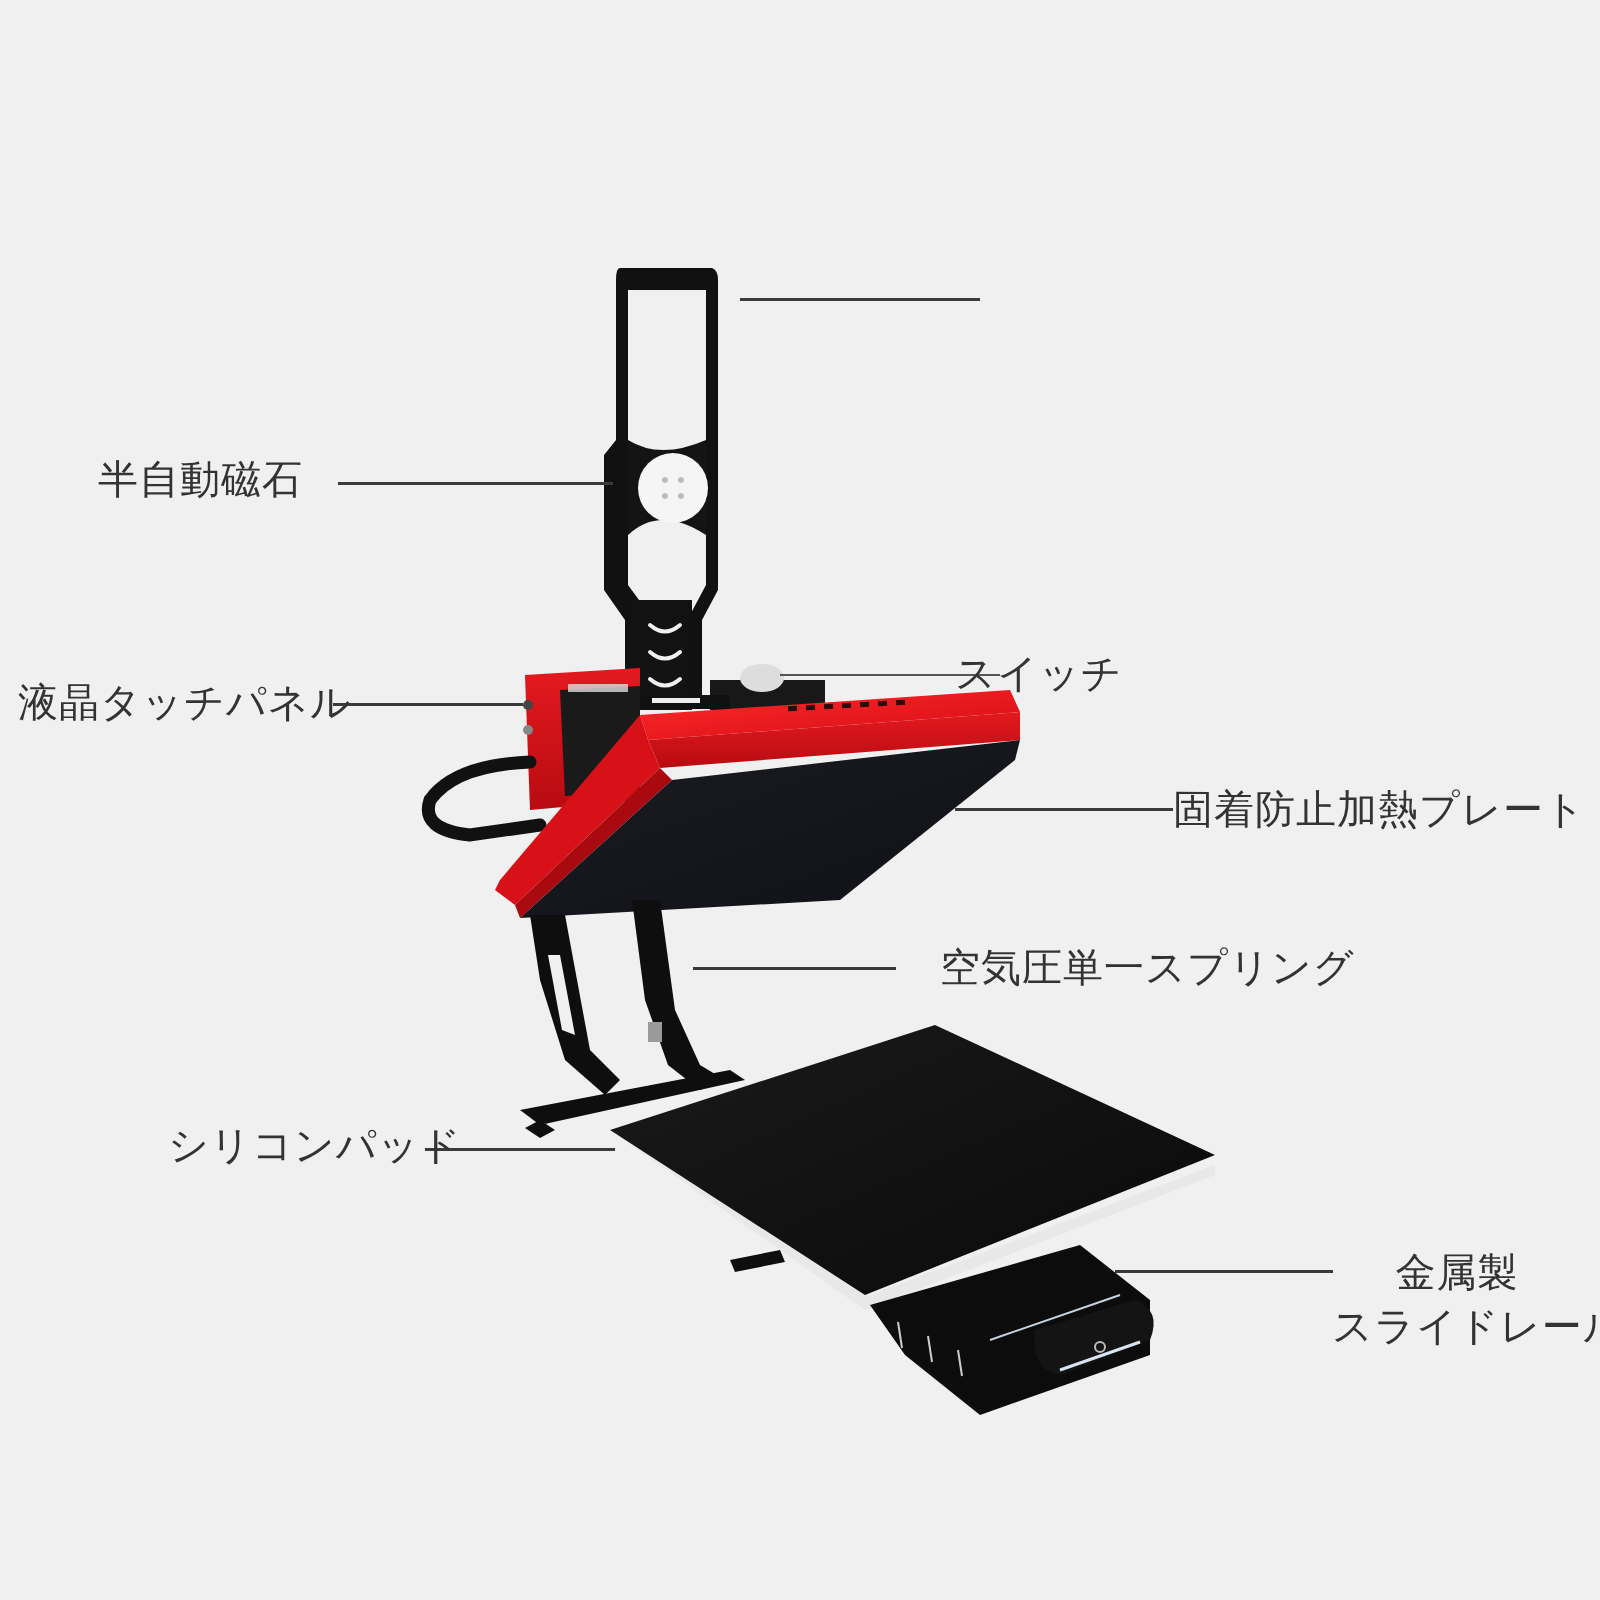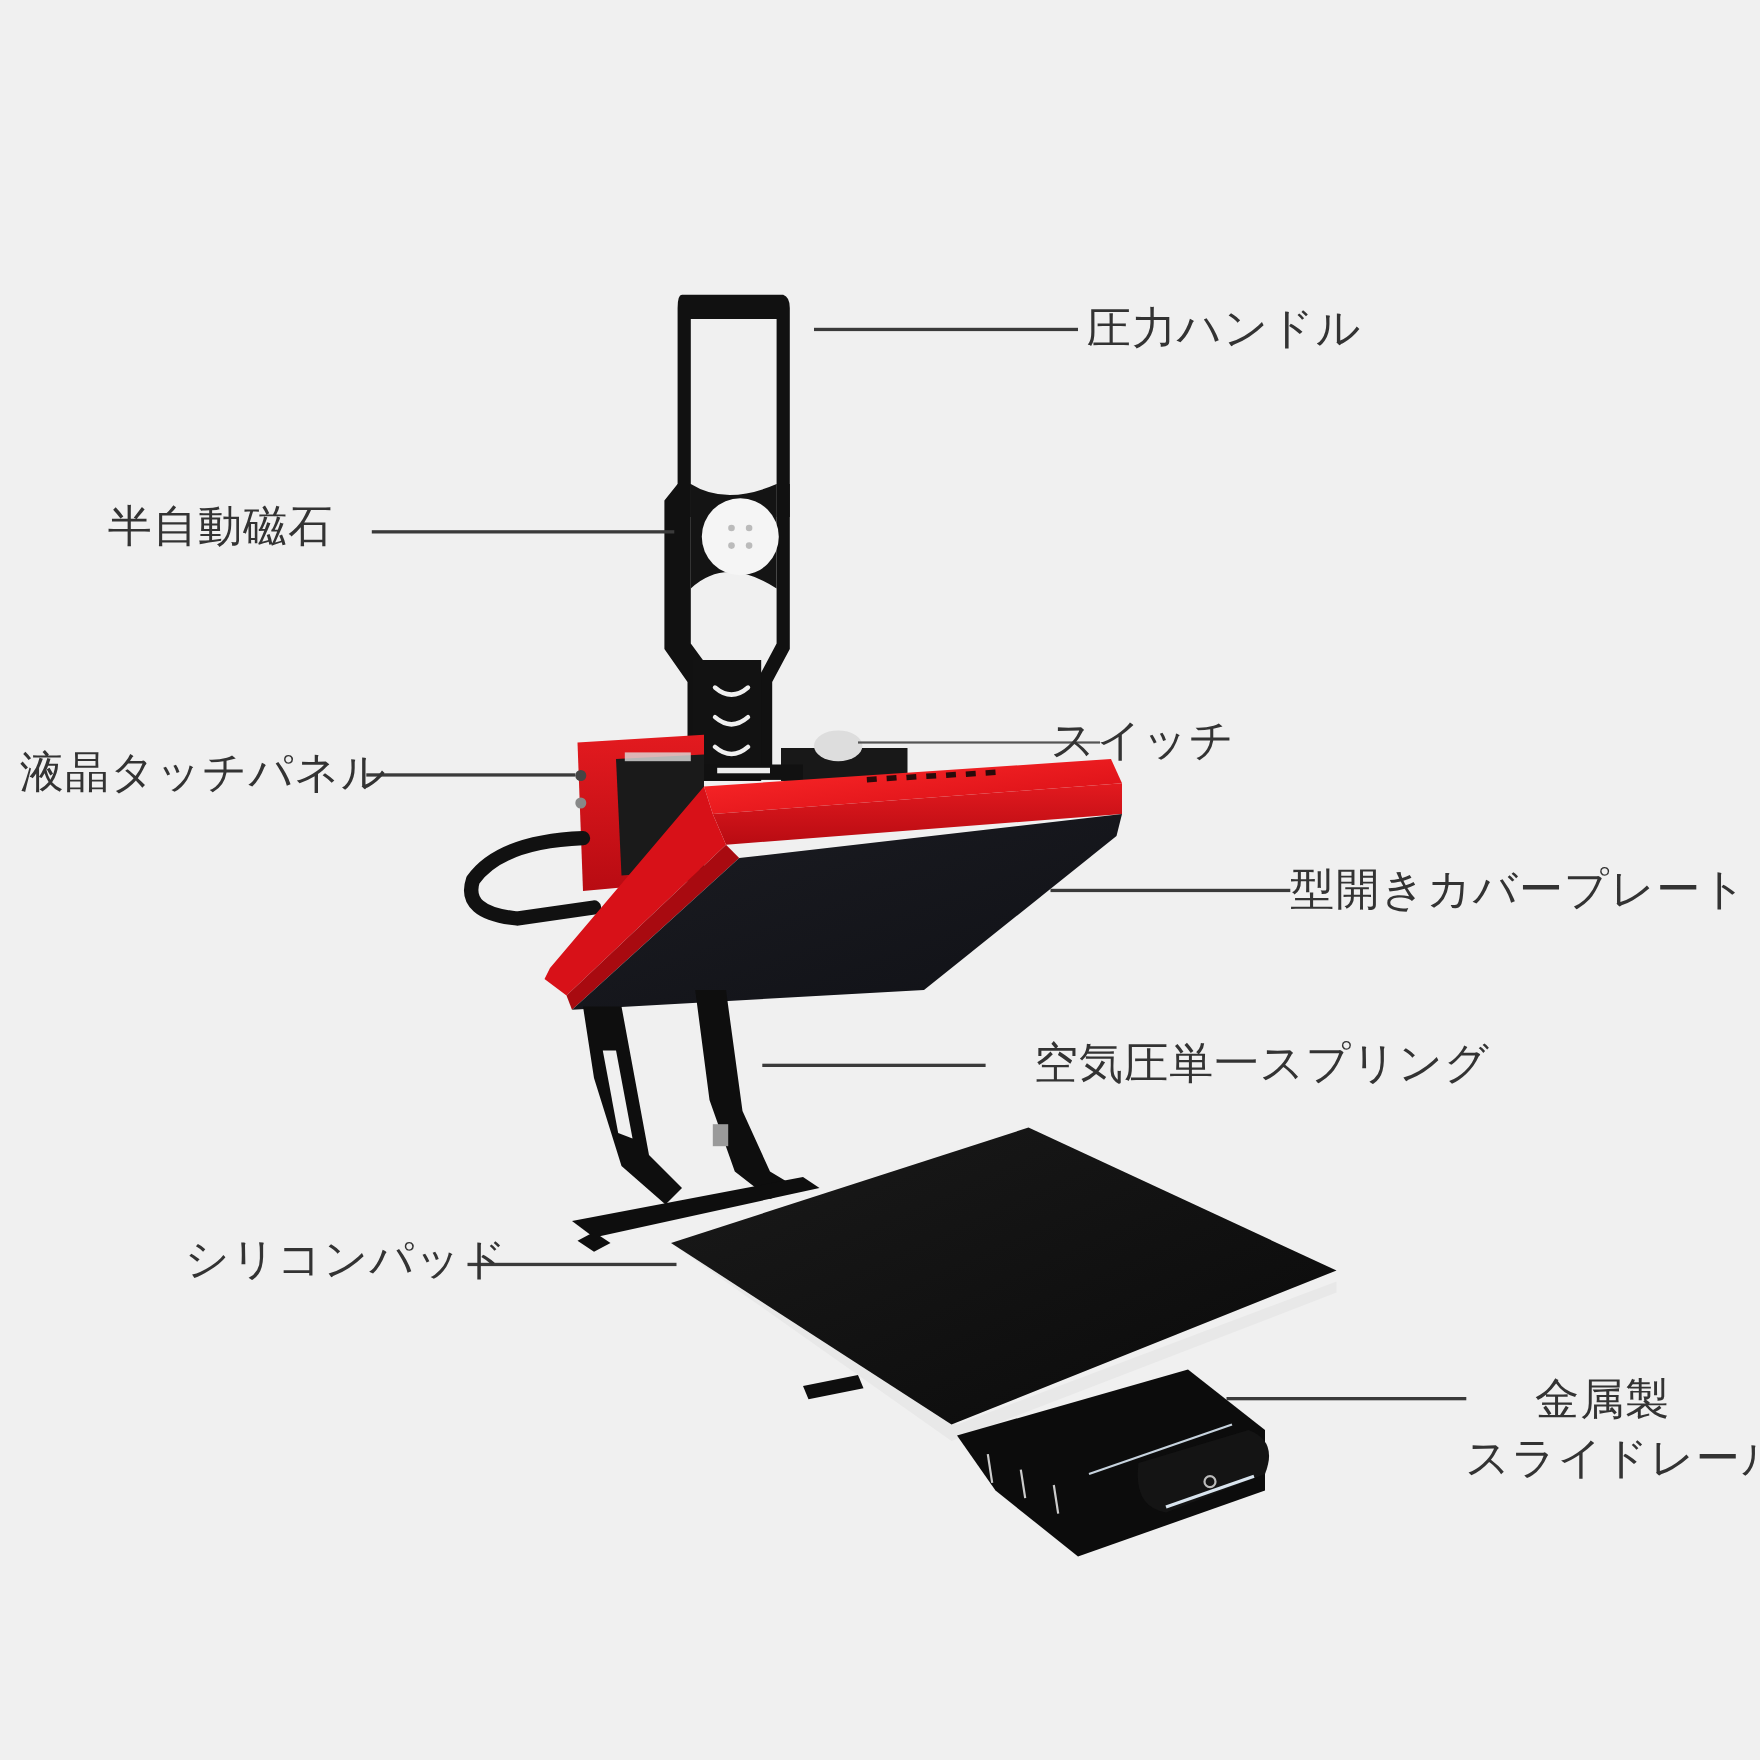--- a/index.html
+++ b/index.html
@@ -141,30 +141,29 @@
 
   <div class="leader" style="left:740px; top:298px; width:240px;"></div>
   <div class="leader" style="left:338px; top:482px; width:275px;"></div>
   <div class="leader" style="left:333px; top:703px; width:190px;"></div>
   <div class="leader thin" style="left:780px; top:674px; width:220px;"></div>
   <div class="leader" style="left:955px; top:808px; width:218px;"></div>
   <div class="leader" style="left:693px; top:967px; width:203px;"></div>
   <div class="leader" style="left:425px; top:1148px; width:190px;"></div>
   <div class="leader" style="left:1115px; top:1270px; width:218px;"></div>
 
-  <div class="label" style="left:988px; top:272px;">圧力ハンドル</div>
 
   <div class="label" style="left:98px; top:452px;">半自動磁石</div>
 
   <div class="label" style="left:18px; top:675px;">液晶タッチパネル</div>
 
   <div class="label" style="left:955px; top:646px;">スイッチ</div>
 
   <div class="label center" style="left:1155px; top:782px;">
-    <div style="padding-left:18px;">型開きカバープレート</div>
+    <div style="padding-left:18px;">固着防止加熱プレート</div>
   </div>
 
   <div class="label" style="left:940px; top:940px;">空気圧単一スプリング</div>
 
   <div class="label" style="left:168px; top:1118px;">シリコンパッド</div>
 
   <div class="label center" style="left:1332px; top:1245px; width:250px;">
     <div>金属製</div>
     <div>スライドレール</div>
   </div>

